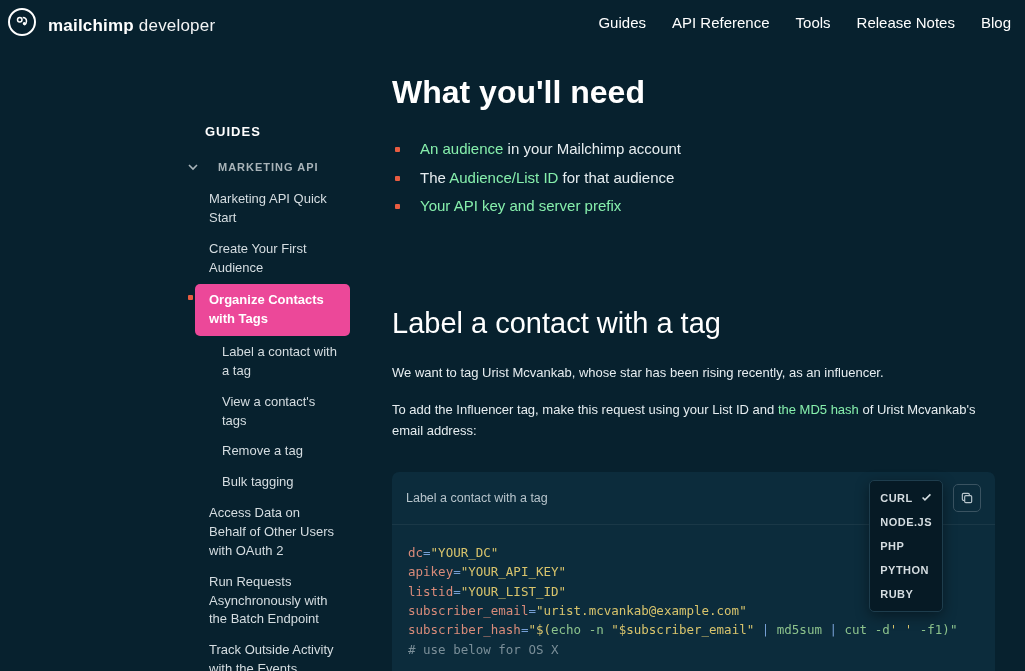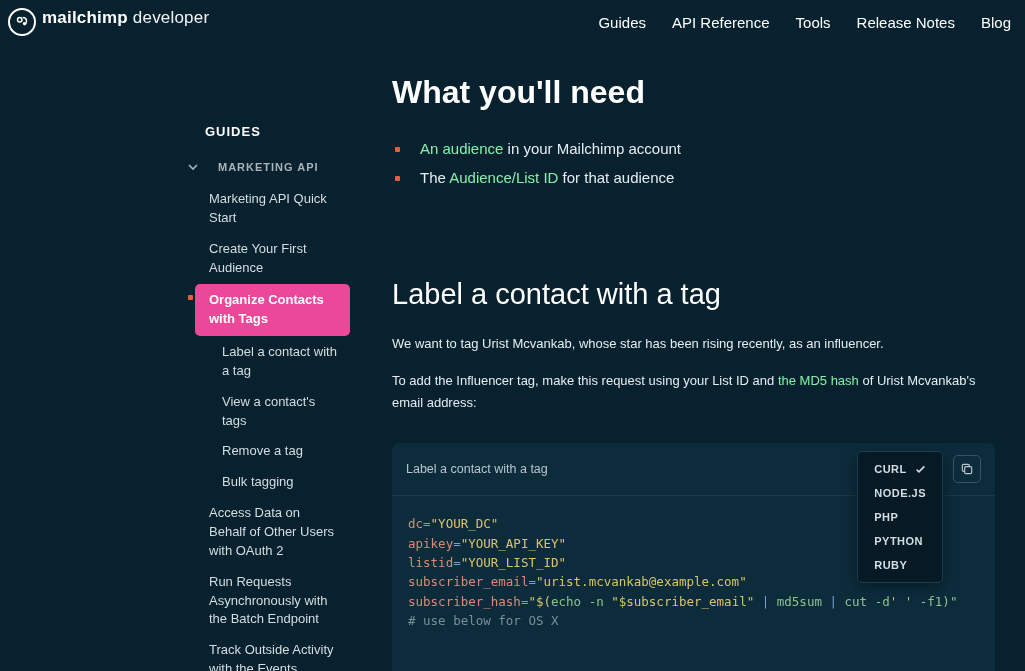--- a/index.html
+++ b/index.html
@@ -1,20 +1,20 @@
 <!DOCTYPE html>
 <html><head>
 <meta charset="utf-8">
 <style>
 *{box-sizing:border-box;margin:0;padding:0}
 body{background:#07212e;color:#fff;font-family:-apple-system,BlinkMacSystemFont,"Segoe UI",Helvetica,Arial,sans-serif;font-size:14px;width:1025px;height:671px;overflow:hidden}
 
 
 .hdr{display:flex;align-items:center;justify-content:space-between;padding:6px 14px 6px 8px;height:44px}
-.logo{display:flex;align-items:flex-start;gap:6px}
+.logo{display:flex;align-items:flex-end;gap:12px}
 .logo-mark{width:28px;height:28px;border:2px solid #fff;border-radius:50%;display:flex;align-items:center;justify-content:center;font-size:16px}
 .logo-text{font-size:17px;letter-spacing:.2px}
 .logo-text b{font-weight:700}
 .logo-text span{font-weight:300;opacity:.95}
 .nav{display:flex;gap:26px;font-size:15px}
 .nav div{cursor:pointer}
 
 
 .wrap{display:flex;height:627px}
 .side{width:360px;padding:80px 10px 0 0;overflow:hidden}
@@ -45,21 +45,21 @@
 .copy{width:28px;height:28px;border:1px solid #3a5361;border-radius:5px;display:flex;align-items:center;justify-content:center;cursor:pointer}
 .copy svg{width:14px;height:14px;stroke:#b8c5cc}
 .code-b{padding:18px 16px;font-family:ui-monospace,SFMono-Regular,Menlo,Consolas,monospace;font-size:12.5px;line-height:1.55;white-space:pre;color:#d5dde1;overflow:hidden}
 .c-y{color:#d9c46c}
 .c-g{color:#8cc28c}
 .c-r{color:#d98b7a}
 .c-p{color:#769fd4}
 .c-gr{color:#7a8e98}
 
 
-.langs{position:absolute;top:8px;right:52px;background:#061a25;border:1px solid #1e3d4d;border-radius:5px;padding:5px 6px;min-width:73px;box-shadow:0 4px 14px rgba(0,0,0,.4)}
+.langs{position:absolute;top:8px;right:52px;background:#061a25;border:1px solid #1e3d4d;border-radius:5px;padding:5px 0;min-width:73px;box-shadow:0 4px 14px rgba(0,0,0,.4)}
 .lang{display:flex;align-items:center;justify-content:space-between;padding:6px 10px;font-size:11px;font-weight:700;letter-spacing:.5px;color:#d5dde1;cursor:pointer}
 .lang svg{width:11px;height:11px;stroke:#d5dde1}
 </style>
 </head>
 <body>
 
 <div class="hdr">
   <div class="logo">
     <div class="logo-mark">
       <svg viewBox="0 0 24 24" width="18" height="18" fill="none" stroke="#fff" stroke-width="2">
@@ -104,20 +104,21 @@
       <div class="item">Track Outside Activity with the Events Endpoint</div>
 
     </div>
   </div>
 
   <div class="main">
     <h1>What you'll need</h1>
     <ul class="blist">
       <li><span class="lk">An audience</span><span> in your Mailchimp account</span></li>
       <li><span>The </span><span class="lk">Audience/List ID</span><span> for that audience</span></li>
+      <li><span class="lk">Your API key and server prefix</span></li>
     </ul>
 
     <h2>Label a contact with a tag</h2>
     <p class="para">We want to tag Urist Mcvankab, whose star has been rising recently, as an influencer.</p>
     <p class="para"><span>To add the Influencer tag, make this request using your List ID and </span><span class="lk">the MD5 hash</span><span> of Urist Mcvankab's email address:</span></p>
 
     <div class="code">
       <div class="code-h">
         <div class="code-t">Label a contact with a tag</div>
         <div class="copy">

